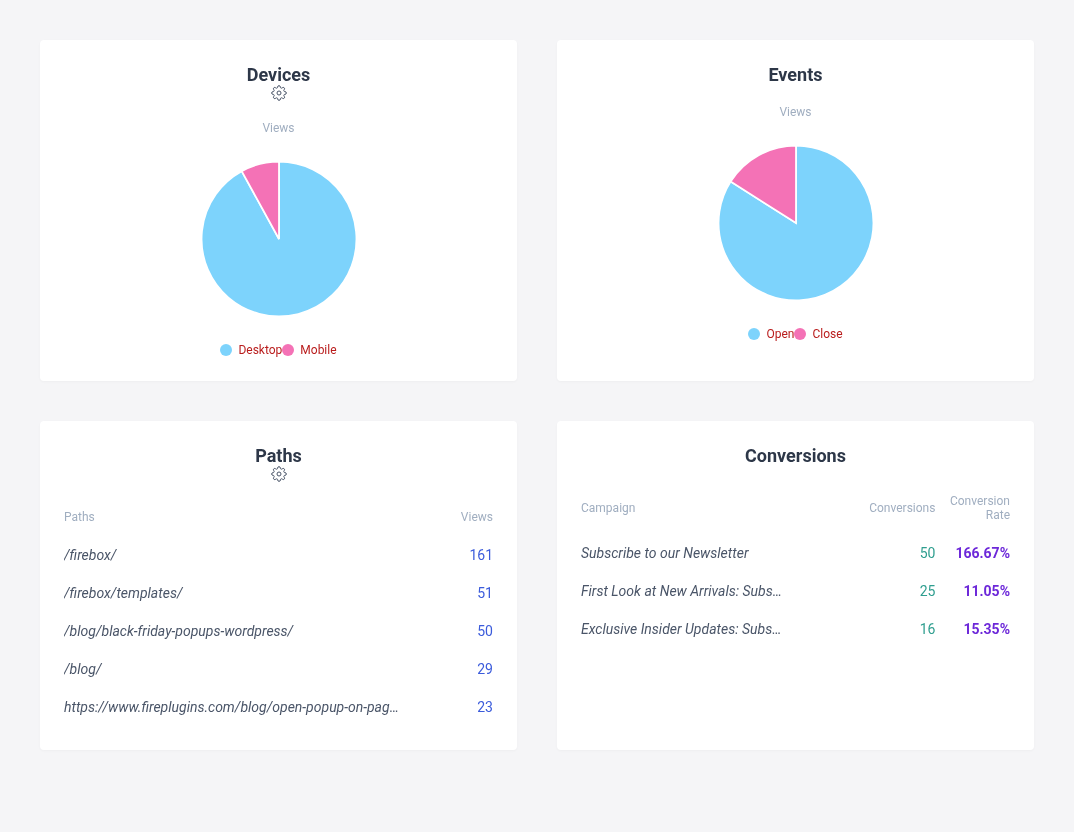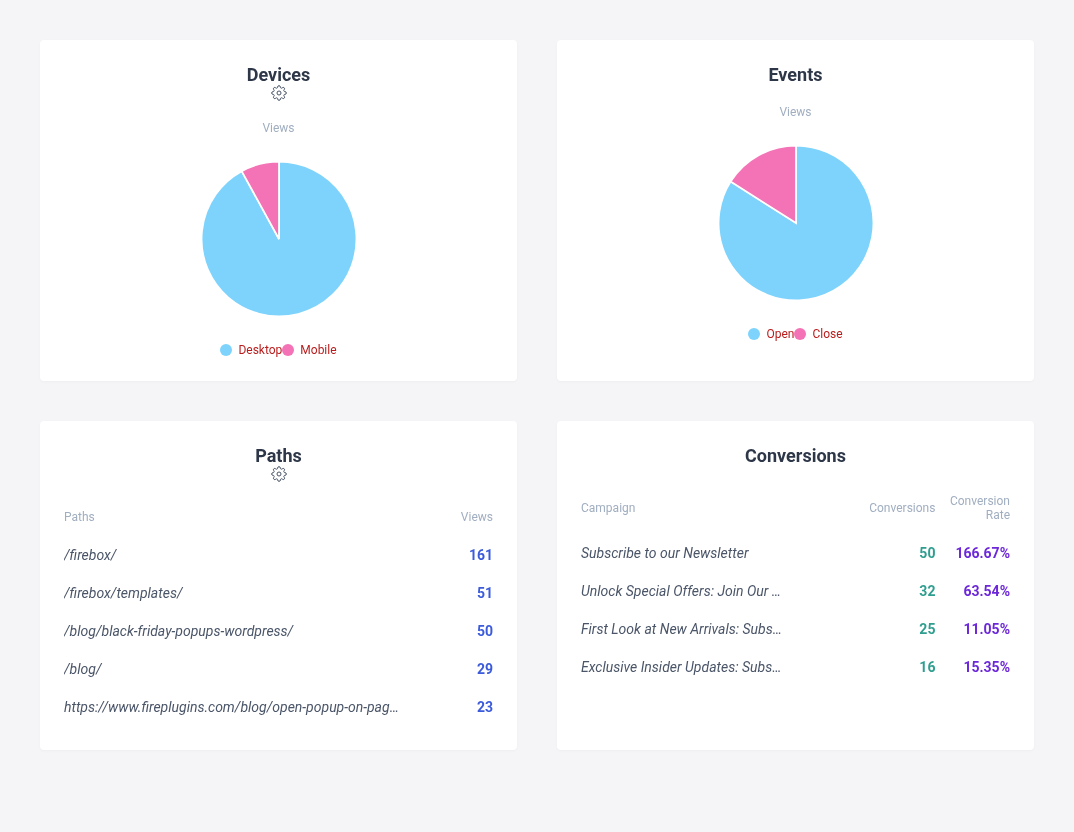--- a/index.html
+++ b/index.html
@@ -81,21 +81,21 @@
     .table-header th:nth-child(2) { text-align: right; }
     .table-header th:nth-child(3) { text-align: right; }
     .row td {
       font-size: 14px;
       padding: 11px 0;
       white-space: nowrap;
       overflow: hidden;
       text-overflow: ellipsis;
     }
     .row td:first-child { color: #4a5568; text-align: left; max-width: 0; width: 100%; font-style: italic; }
-    .row td:nth-child(2) { text-align: right; font-weight: 700; padding-left: 20px; }
+    .row td:nth-child(2) { text-align: right; font-weight: 400; padding-left: 20px; }
     .row td:nth-child(3) { text-align: right; font-weight: 700; padding-left: 20px; }
     .val-blue { color: #3b5bdb; }
     .val-teal { color: #2f9e8f; }
     .val-gold { color: #6d28d9; }
   </style>
 </head>
 <body>
 
 <div class="grid">
 
@@ -201,25 +201,20 @@
           <th>Conversion Rate</th>
         </tr>
       </thead>
       <tbody>
           <tr class="row">
             <td>Subscribe to our Newsletter</td>
             <td class="val-teal">50</td>
             <td class="val-gold">166.67%</td>
           </tr>
           <tr class="row">
-            <td>Unlock Special Offers: Join Our …</td>
-            <td class="val-teal">32</td>
-            <td class="val-gold">63.54%</td>
-          </tr>
-          <tr class="row">
             <td>First Look at New Arrivals: Subs…</td>
             <td class="val-teal">25</td>
             <td class="val-gold">11.05%</td>
           </tr>
           <tr class="row">
             <td>Exclusive Insider Updates: Subs…</td>
             <td class="val-teal">16</td>
             <td class="val-gold">15.35%</td>
           </tr>
         </tbody>

